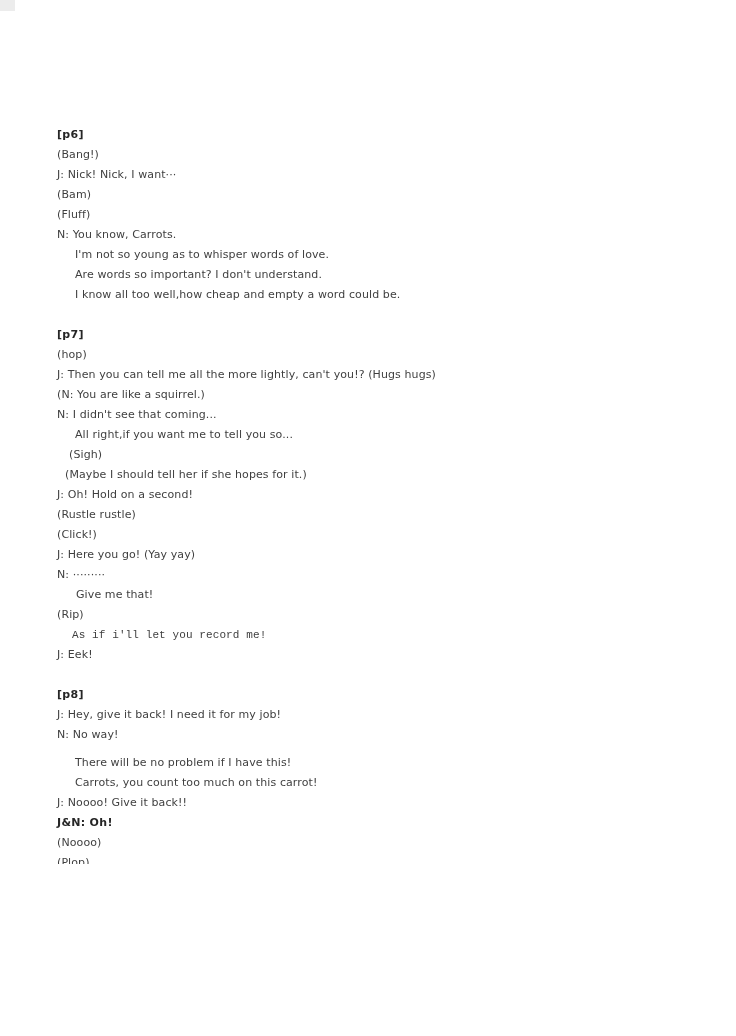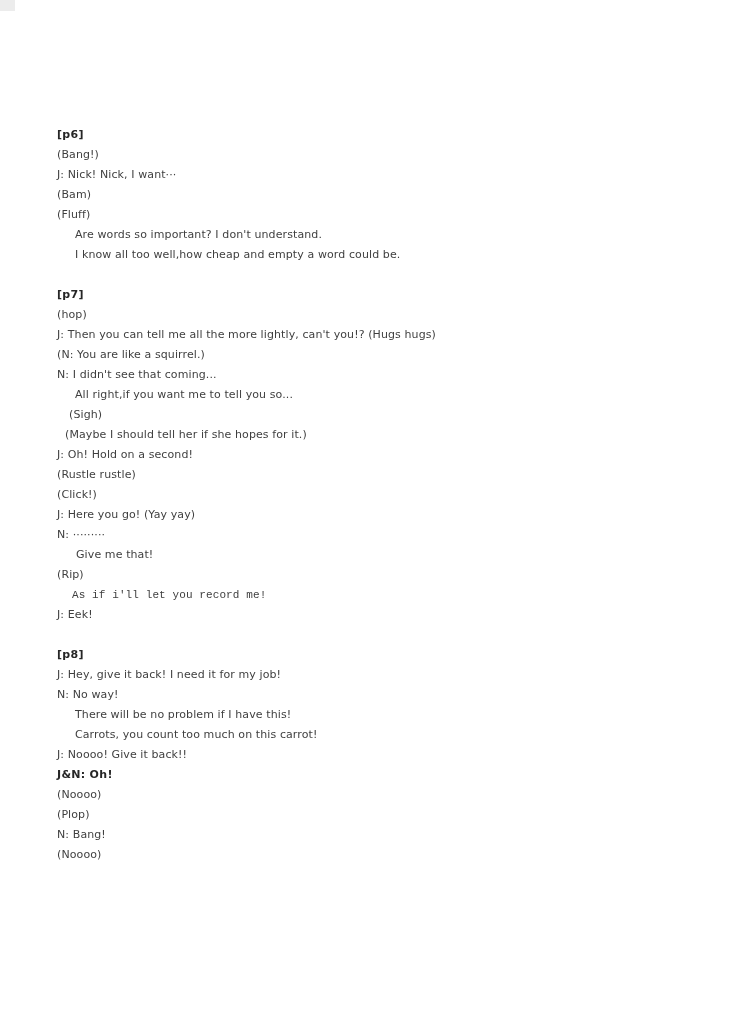--- a/index.html
+++ b/index.html
@@ -59,20 +59,22 @@
 
 <div class="page">
   <div class="scan-artifact"></div>
   <main class="script" id="script">
       <section class="section">
         <div class="line bold">[p6]</div>
         <div class="line">(Bang!)</div>
         <div class="line">J: Nick! Nick, I want···</div>
         <div class="line">(Bam)</div>
         <div class="line">(Fluff)</div>
+        <div class="line">N: You know, Carrots.</div>
+        <div class="line" style="padding-left: 18px;">I'm not so young as to whisper words of love.</div>
         <div class="line" style="padding-left: 18px;">Are words so important? I don't understand.</div>
         <div class="line" style="padding-left: 18px;">I know all too well,how cheap and empty a word could be.</div>
       </section>
       <section class="section">
         <div class="line bold">[p7]</div>
         <div class="line">(hop)</div>
         <div class="line">J: Then you can tell me all the more lightly, can't you!? (Hugs hugs)</div>
         <div class="line">(N: You are like a squirrel.)</div>
         <div class="line">N: I didn't see that coming...</div>
         <div class="line" style="padding-left: 18px;">All right,if you want me to tell you so...</div>
@@ -85,21 +87,21 @@
         <div class="line">N: ·········</div>
         <div class="line" style="padding-left: 19px;">Give me that!</div>
         <div class="line">(Rip)</div>
         <div class="line" style="padding-left: 15px; font-family: Liberation Mono, monospace;">As if i'll let you record me!</div>
         <div class="line">J: Eek!</div>
       </section>
       <section class="section">
         <div class="line bold">[p8]</div>
         <div class="line">J: Hey, give it back! I need it for my job!</div>
         <div class="line">N: No way!</div>
-        <div class="line" style="padding-left: 18px;">There will be no problem if I have this!</div>
+        <div class="line" style="padding-left: 18px; margin-top: 8px;">There will be no problem if I have this!</div>
         <div class="line" style="padding-left: 18px;">Carrots, you count too much on this carrot!</div>
         <div class="line">J: Noooo! Give it back!!</div>
         <div class="line bold">J&amp;N: Oh!</div>
         <div class="line">(Noooo)</div>
         <div class="line">(Plop)</div>
         <div class="line">N: Bang!</div>
         <div class="line">(Noooo)</div>
         <div class="line">&nbsp;</div>
         <div class="line">N: Judy...</div>
       </section>

